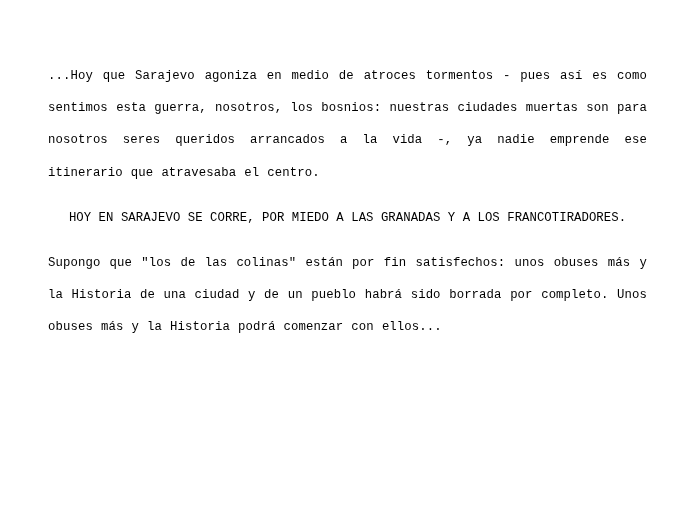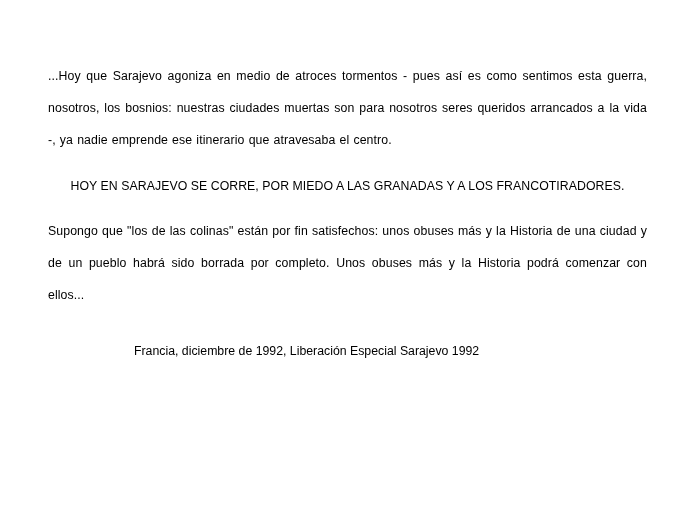--- a/index.html
+++ b/index.html
@@ -13,20 +13,21 @@
     font-family: "Liberation Sans", sans-serif;
     color: #000000;
     overflow: hidden;
   }
   .page {
     position: relative;
     width: 695px;
     height: 507px;
     box-sizing: border-box;
     padding: 60px 48px 0 48px;
+    font-family: Liberation Mono, monospace;
   }
   .para {
     font-size: 12.3px;
     line-height: 2.62;
     text-align: justify;
     text-justify: inter-word;
     margin: 0 0 13px 0;
     letter-spacing: 0.1px;
     word-spacing: 0.6px;
   }
@@ -49,15 +50,14 @@
 <body>
 
 <div class="page">
 
   <p class="para">...Hoy  que Sarajevo agoniza  en medio de atroces tormentos  - pues así es como sentimos esta  guerra,  nosotros,  los bosnios:  nuestras  ciudades muertas son  para nosotros  seres queridos arrancados a la vida -, ya nadie emprende ese itinerario que atravesaba el centro.</p>
 
   <p class="para-caps">HOY EN SARAJEVO SE CORRE, POR MIEDO A LAS GRANADAS Y A LOS FRANCOTIRADORES.</p>
 
   <p class="para">Supongo  que  "los de las colinas"  están por fin satisfechos: unos obuses más y la Historia de una ciudad  y  de  un pueblo habrá sido borrada por completo.  Unos obuses  más y  la Historia podrá comenzar con ellos...</p>
 
-  <p class="signature">Francia, diciembre de 1992, Liberación Especial Sarajevo 1992</p>
 
 </div>
 
 </body></html>

